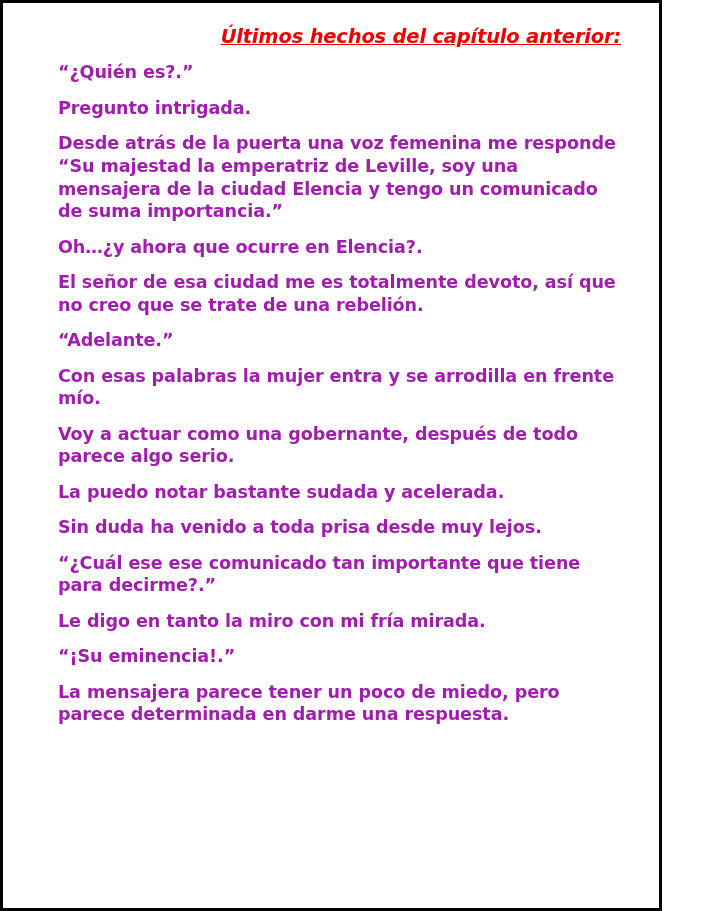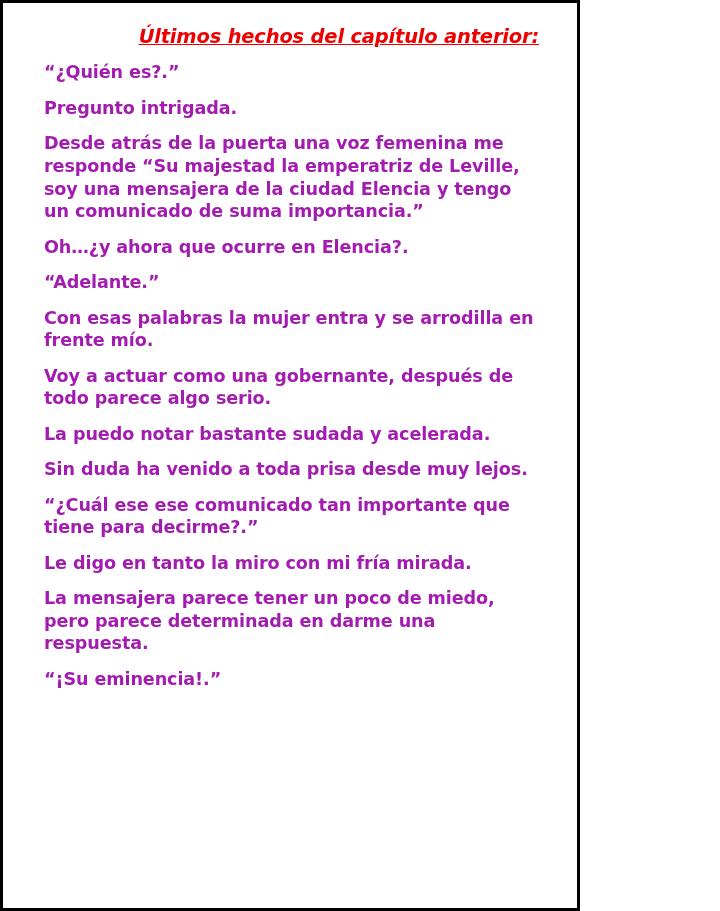--- a/index.html
+++ b/index.html
@@ -8,26 +8,26 @@
     background: #ffffff;
   }
   body {
     width: 720px;
     height: 911px;
     font-family: "DejaVu Sans", sans-serif;
     overflow: hidden;
   }
   .page {
     position: relative;
-    width: 580px;
+    width: 662px;
     height: 911px;
     box-sizing: border-box;
     background: #ffffff;
     border: 3px solid #000000;
-    padding: 18px 26px 0 25px;
+    padding: 18px 26px 0 39px;
   }
   .doc-heading {
     text-align: right;
     color: #ee0000;
     font-weight: bold;
     font-style: italic;
     font-size: 19.5px;
     text-decoration: underline;
     letter-spacing: -0.2px;
     margin: 5px 12px 14px 0;
@@ -51,24 +51,25 @@
 
 <div class="page">
 
   <div class="doc-heading">Últimos hechos del capítulo anterior:</div>
 
   <div class="body-text">
     <p class="para">“¿Quién es?.”</p>
     <p class="para">Pregunto intrigada.</p>
     <p class="para">Desde atrás de la puerta una voz femenina me responde “Su majestad la emperatriz de Leville, soy una mensajera de la ciudad Elencia y tengo un comunicado de suma importancia.”</p>
     <p class="para">Oh…¿y ahora que ocurre en Elencia?.</p>
+    <p class="para">El señor de esa ciudad me es totalmente devoto, así que no creo que se trate de una rebelión.</p>
     <p class="para">“Adelante.”</p>
     <p class="para">Con esas palabras la mujer entra y se arrodilla en frente mío.</p>
     <p class="para">Voy a actuar como una gobernante, después de todo parece algo serio.</p>
     <p class="para">La puedo notar bastante sudada y acelerada.</p>
     <p class="para">Sin duda ha venido a toda prisa desde muy lejos.</p>
     <p class="para">“¿Cuál ese ese comunicado tan importante que tiene para decirme?.”</p>
     <p class="para">Le digo en tanto la miro con mi fría mirada.</p>
+    <p class="para">“¡Su eminencia!.”</p>
     <p class="para">La mensajera parece tener un poco de miedo, pero parece determinada en darme una respuesta.</p>
-    <p class="para">“¡Su eminencia!.”</p>
   </div>
 
 </div>
 
 </body></html>

